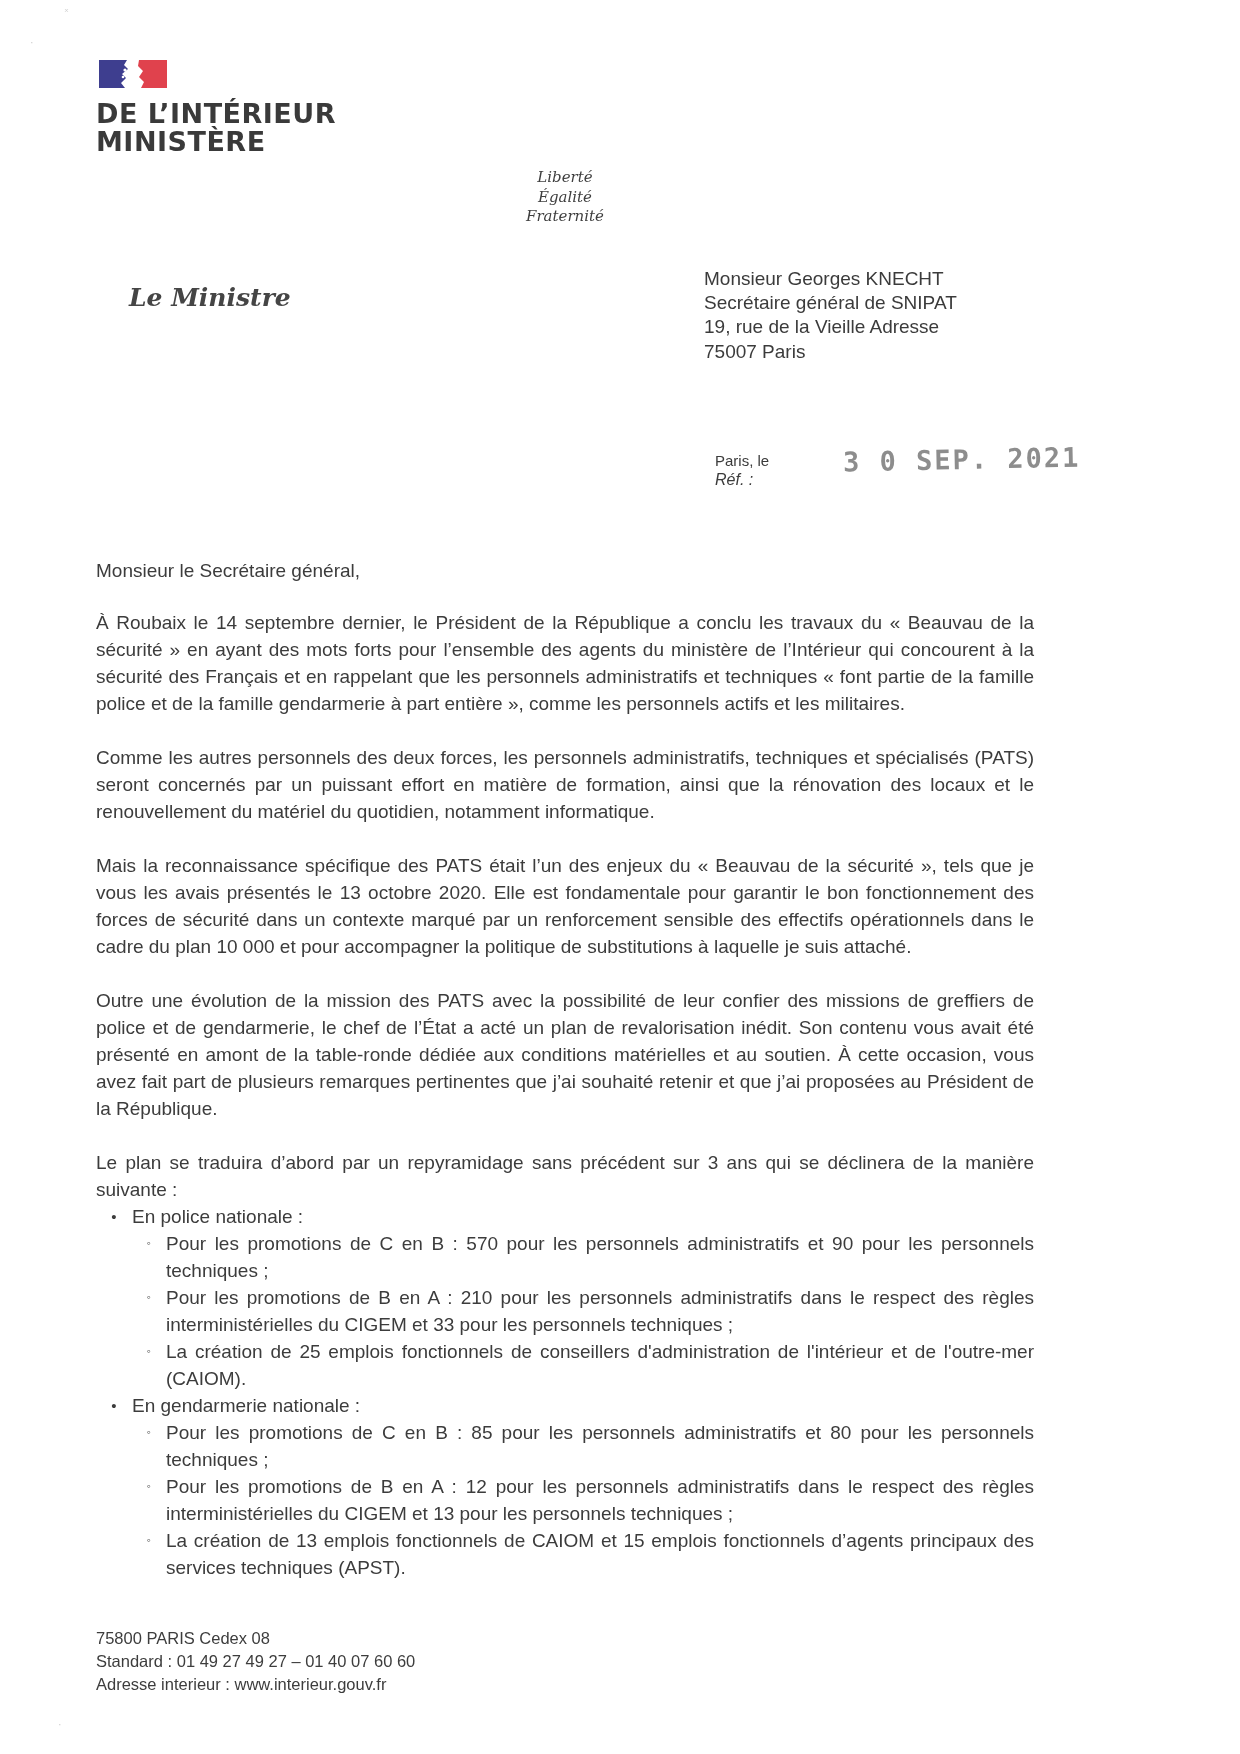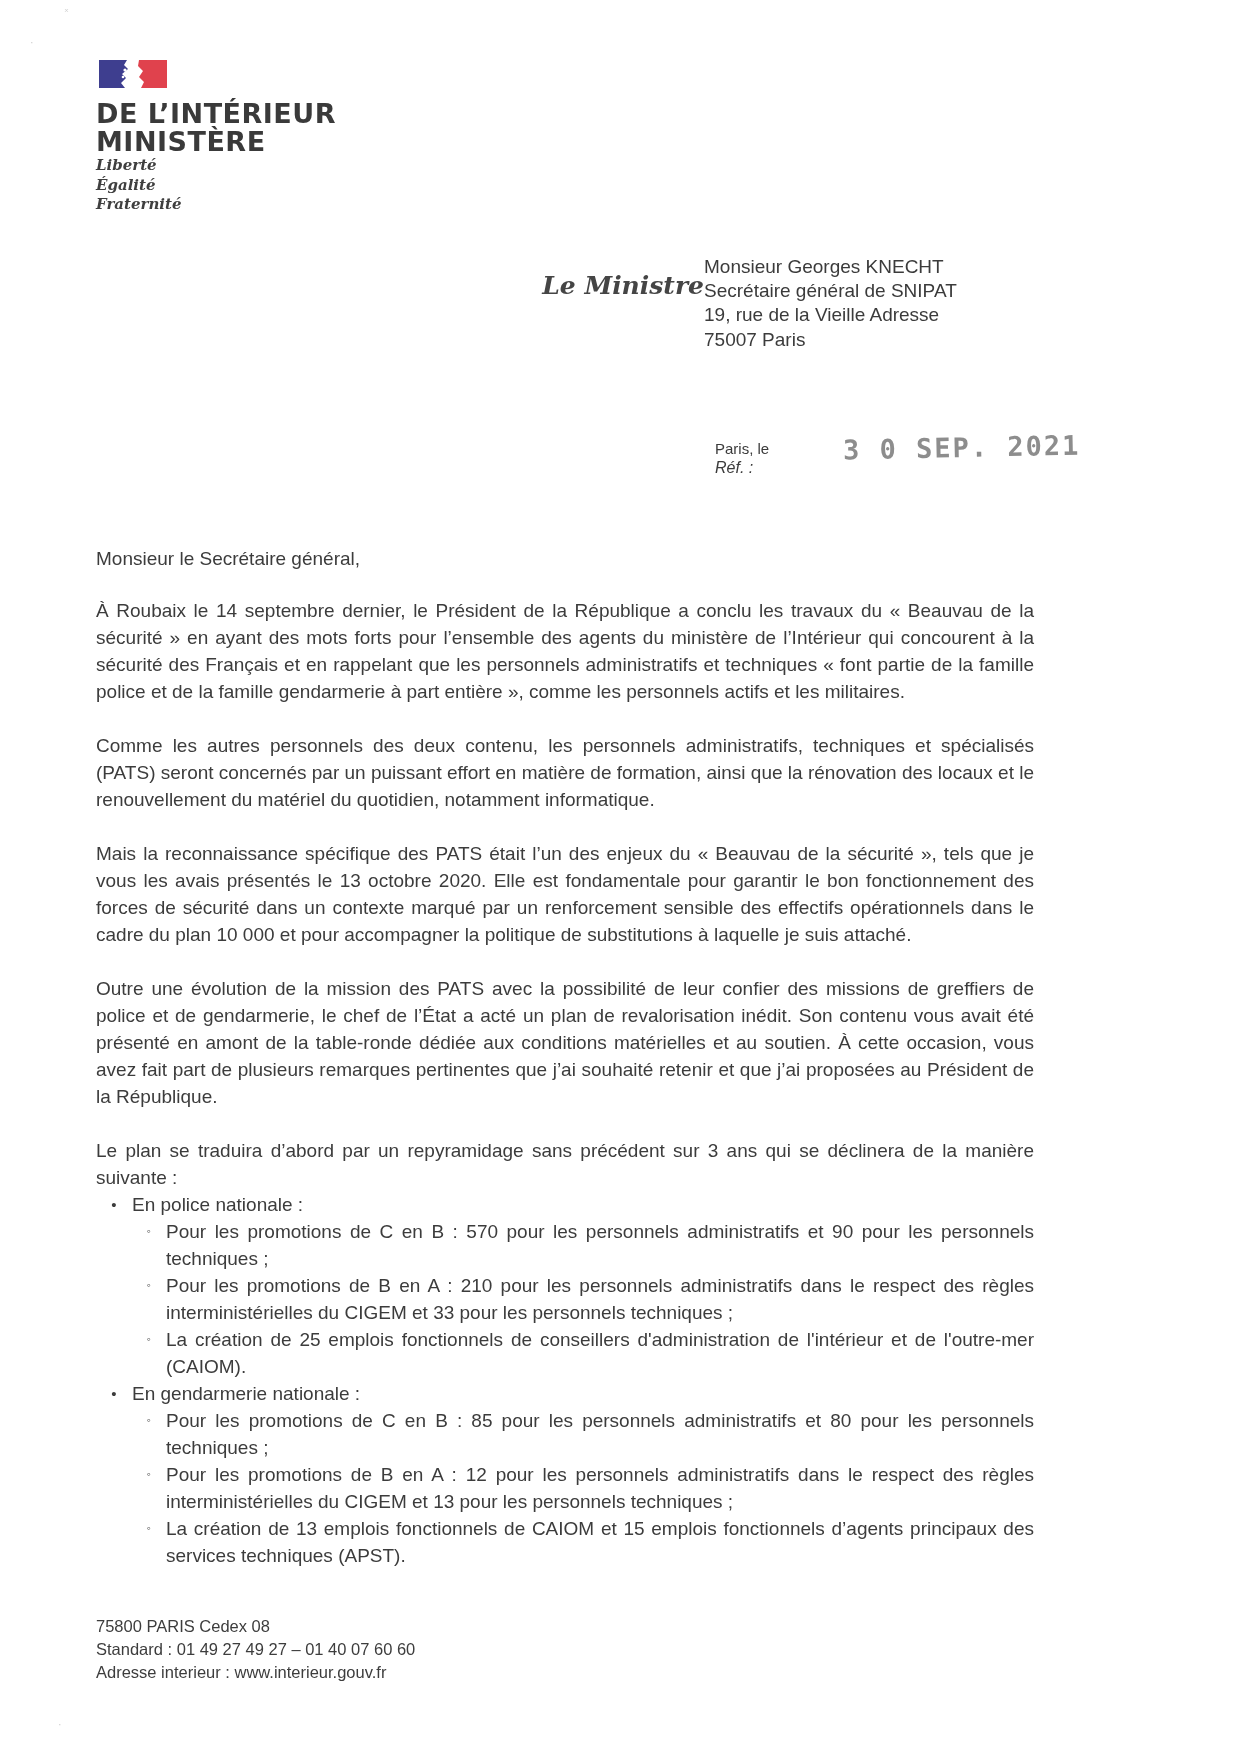--- a/index.html
+++ b/index.html
@@ -26,31 +26,32 @@
   .ministry{
     margin-top:8px;
     font-family:"DejaVu Sans",sans-serif;
     font-weight:bold;
     font-size:27px;
     line-height:1.04;
     letter-spacing:.5px;
     color:#3a3a3a;
   }
   .motto{
-    margin-top:0;
+    margin-top:12px;
     font-family:"DejaVu Serif","Liberation Serif",serif;
     font-style:italic;
-    font-weight:bold;
+    font-weight:normal;
     font-size:15px;
     line-height:1.3;
     color:#3f3f3f;
-  }
-
-  
-  .intro-row{display:flex;justify-content:flex-end;margin-top:40px;}
+    text-align:center;
+  }
+
+  
+  .intro-row{display:flex;justify-content:space-between;margin-top:40px;margin-left:33px;}
   .minister{
     font-family:"DejaVu Serif","Liberation Serif",serif;
     font-style:italic;font-weight:bold;
     font-size:25px;color:#454545;
     margin-top:16px;
   }
   .recipient{
     width:330px;
     font-size:19px;line-height:1.28;color:#3b3b3b;
   }
@@ -134,21 +135,21 @@
   <div class="dateline">
     <div class="place">Paris, le</div>
     <div class="ref">Réf. :</div>
     <div class="stamp">3 0 SEP. 2021</div>
   </div>
 
   <div class="body">
     <div class="salutation">Monsieur le Secrétaire général,</div>
 
     <p>À Roubaix le 14 septembre dernier, le Président de la République a conclu les travaux du « Beauvau de la sécurité » en ayant des mots forts pour l’ensemble des agents du ministère de l’Intérieur qui concourent à la sécurité des Français et en rappelant que les personnels administratifs et techniques « font partie de la famille police et de la famille gendarmerie à part entière », comme les personnels actifs et les militaires.</p>
-    <p>Comme les autres personnels des deux contenu, les personnels administratifs, techniques et spécialisés (PATS) seront concernés par un puissant effort en matière de formation, ainsi que la rénovation des locaux et le renouvellement du matériel du quotidien, notamment informatique.</p>
+    <p>Comme les autres personnels des deux forces, les personnels administratifs, techniques et spécialisés (PATS) seront concernés par un puissant effort en matière de formation, ainsi que la rénovation des locaux et le renouvellement du matériel du quotidien, notamment informatique.</p>
     <p>Mais la reconnaissance spécifique des PATS était l’un des enjeux du « Beauvau de la sécurité », tels que je vous les avais présentés le 13 octobre 2020. Elle est fondamentale pour garantir le bon fonctionnement des forces de sécurité dans un contexte marqué par un renforcement sensible des effectifs opérationnels dans le cadre du plan 10 000 et pour accompagner la politique de substitutions à laquelle je suis attaché.</p>
     <p>Outre une évolution de la mission des PATS avec la possibilité de leur confier des missions de greffiers de police et de gendarmerie, le chef de l’État a acté un plan de revalorisation inédit. Son contenu vous avait été présenté en amont de la table-ronde dédiée aux conditions matérielles et au soutien. À cette occasion, vous avez fait part de plusieurs remarques pertinentes que j’ai souhaité retenir et que j’ai proposées au Président de la République.</p>
     <p class="intro">Le plan se traduira d’abord par un repyramidage sans précédent sur 3 ans qui se déclinera de la manière suivante :</p>
 
     <div class="bullets">
 
       <div class="b1">
         <span class="b1-marker">•</span>
         <div class="b1-content">
           <div class="b1-label">En police nationale :</div>

